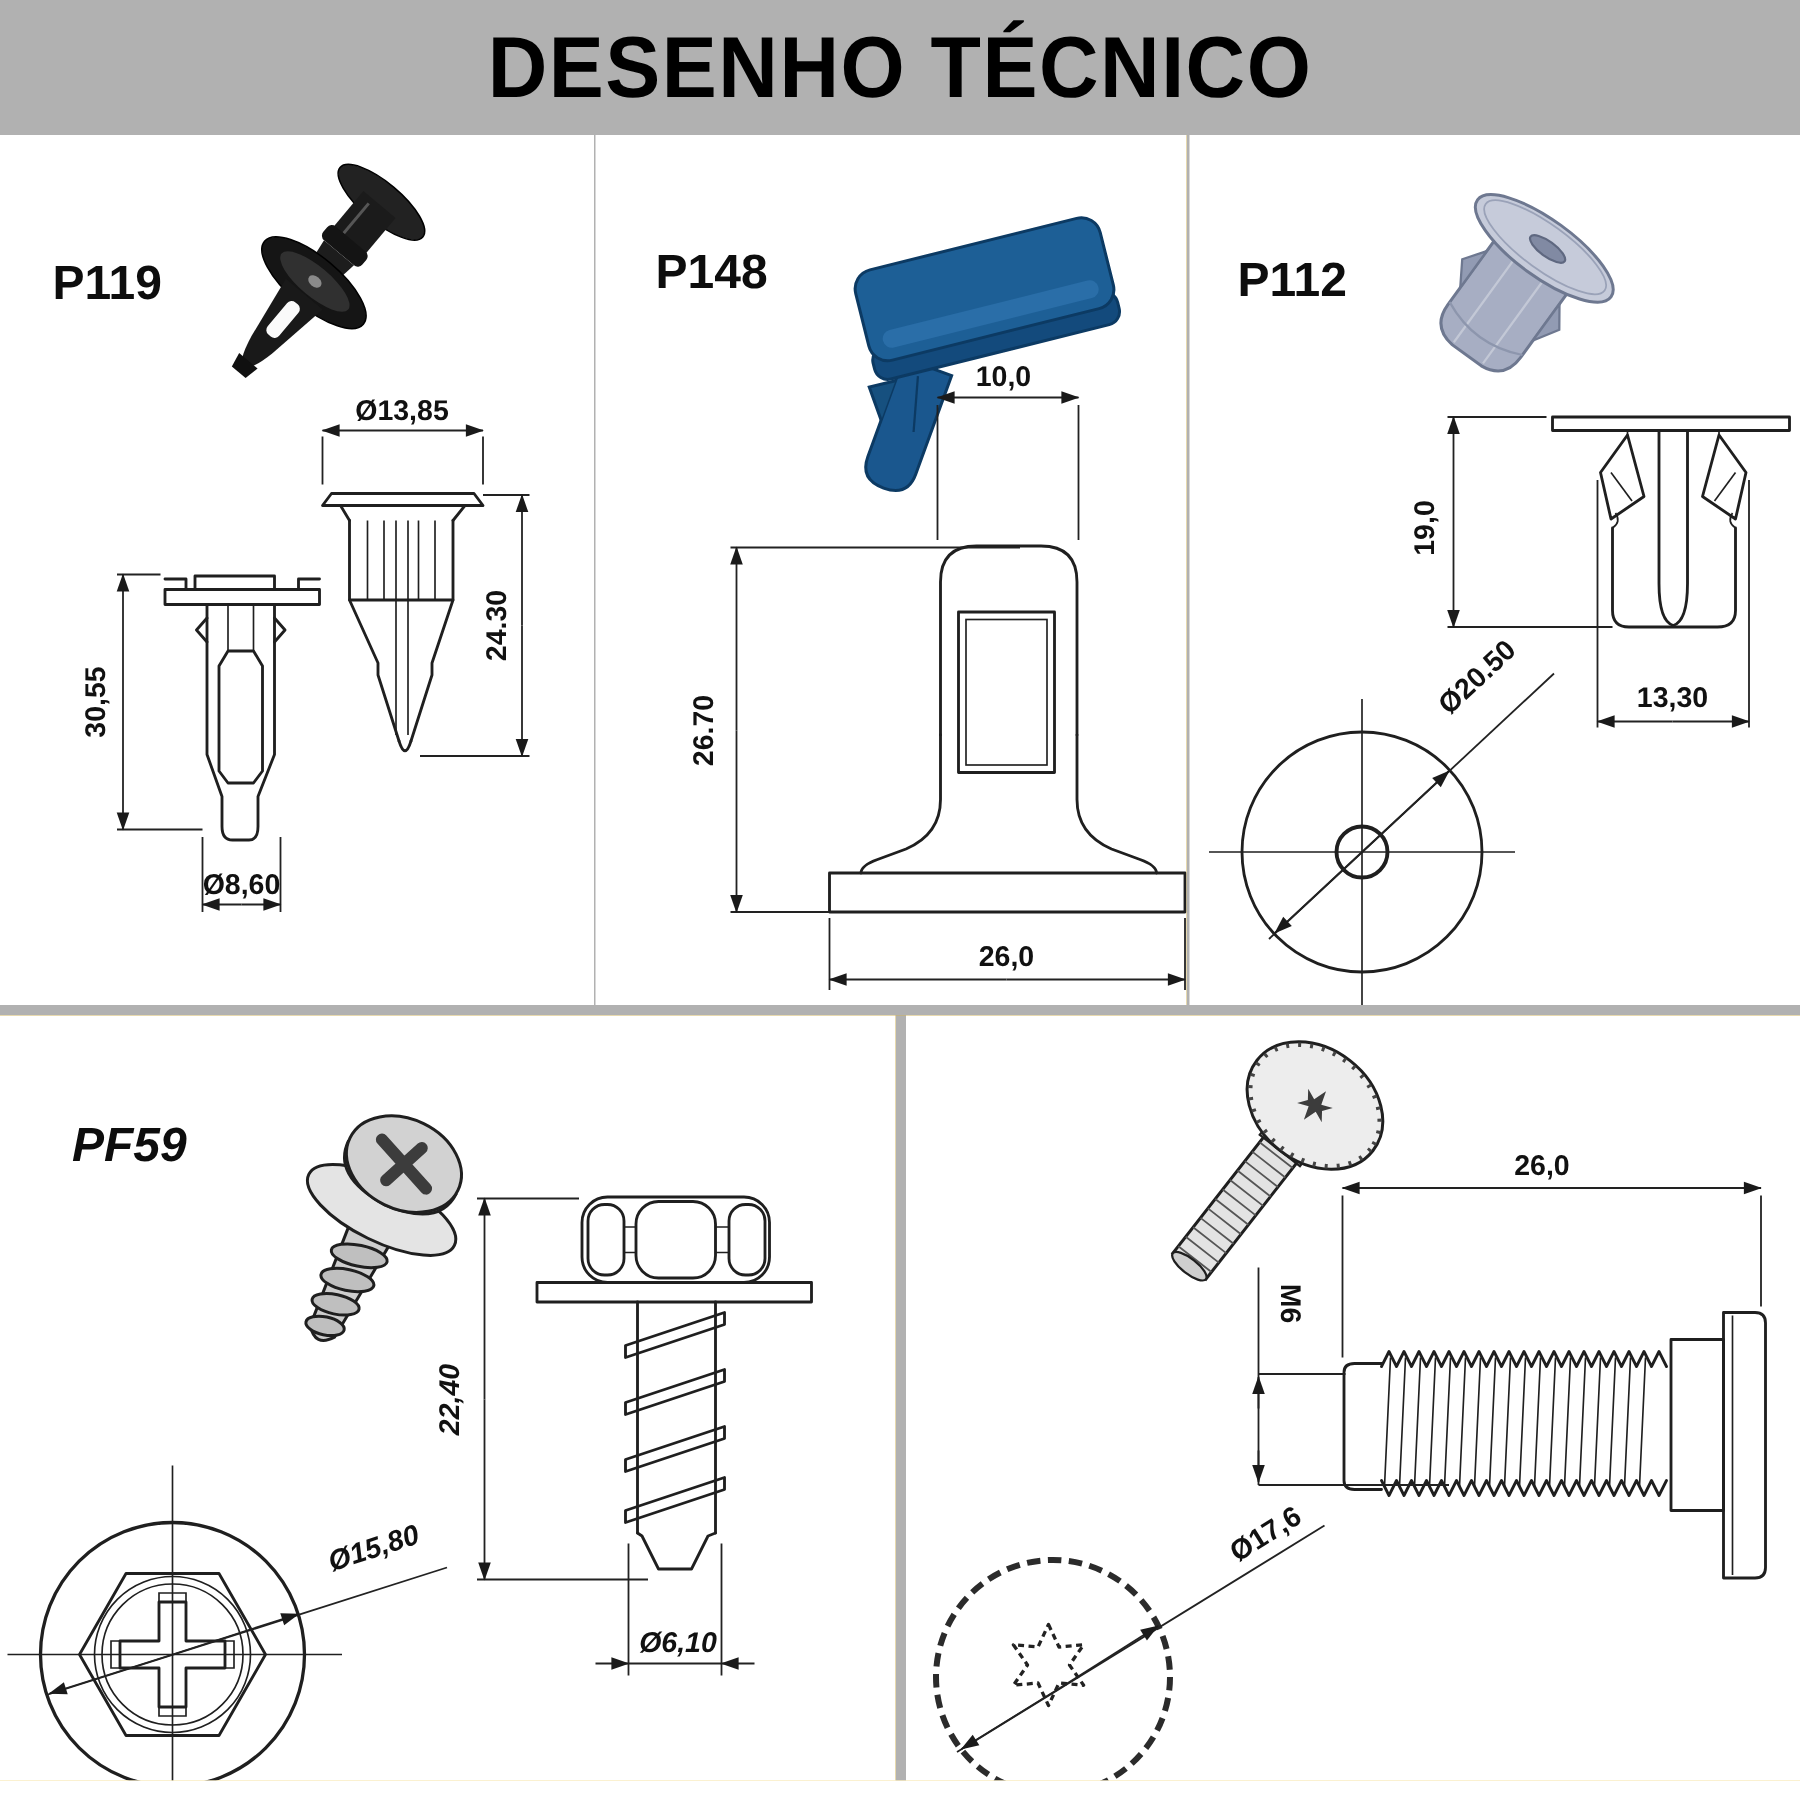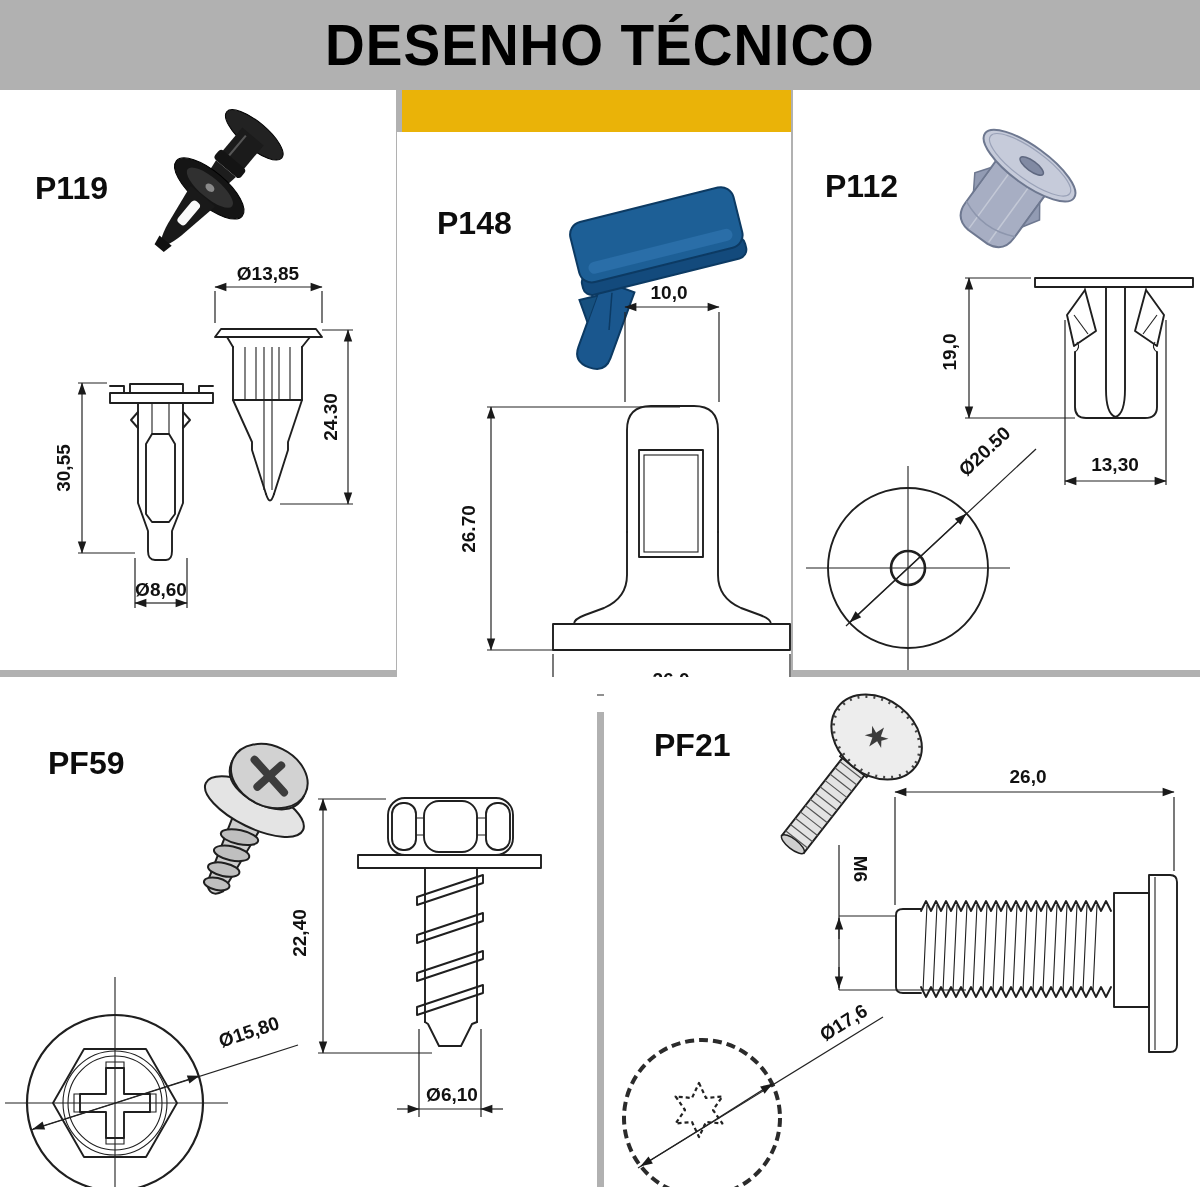--- a/index.html
+++ b/index.html
@@ -86,21 +86,21 @@
       <line class="dim" x1="82" y1="378" x2="82" y2="293" marker-end="url(#a1)"></line>
       <line class="dim" x1="82" y1="378" x2="82" y2="463" marker-end="url(#a1)"></line>
       <text class="dimtext" text-anchor="middle" transform="translate(70,378) rotate(-90)">30,55</text>
       <path class="dim" d="M135,468 L135,518 M187,468 L187,518"></path>
       <line class="dim" x1="161" y1="513" x2="135" y2="513" marker-end="url(#a1)"></line>
       <line class="dim" x1="161" y1="513" x2="187" y2="513" marker-end="url(#a1)"></line>
       <text class="dimtext" text-anchor="middle" x="161" y="506">Ø8,60</text>
     </svg>
   </div>
 
-  <div class="panel" style="left:397px;top:90px;width:394px;height:580px;margin-top:42px;">
+  <div class="panel" style="left:397px;top:90px;width:394px;height:580px;">
     <div class="part-label" style="left:40px;top:73px;">P148</div>
     <svg width="394" height="580" viewBox="0 0 394 580">
       <defs>
         <marker id="a2" markerWidth="11" markerHeight="8" refX="10" refY="4" orient="auto">
           <path d="M0.5,0.5 L10.5,4 L0.5,7.5 Z" fill="#1a1a1a"></path>
         </marker>
       </defs>
 
       <g transform="translate(262,130) rotate(-14)">
         <g transform="translate(-52,24) rotate(34)">
@@ -185,21 +185,21 @@
         <circle class="ol" cx="115" cy="478" r="80"></circle>
         <circle cx="115" cy="478" r="17" fill="none" stroke="#1f1f1f" stroke-width="2.6"></circle>
         <line class="dim" x1="53" y1="536" x2="243" y2="359"></line>
         <line class="dim" x1="115" y1="478" x2="57" y2="532" marker-end="url(#a3)"></line>
         <line class="dim" x1="115" y1="478" x2="173" y2="424" marker-end="url(#a3)"></line>
       </g>
       <text class="dimtext" text-anchor="middle" transform="translate(196,366) rotate(-43)">Ø20.50</text>
     </svg>
   </div>
 
-  <div class="panel" style="left:0;top:677px;width:597px;height:523px;">
+  <div class="panel" style="left:0;top:677px;width:597px;height:523px;font-style:italic;">
     <div class="part-label" style="left:48px;top:68px;">PF59</div>
     <svg width="597" height="523" viewBox="0 0 597 523">
       <defs>
         <marker id="a4" markerWidth="11" markerHeight="8" refX="10" refY="4" orient="auto">
           <path d="M0.5,0.5 L10.5,4 L0.5,7.5 Z" fill="#1a1a1a"></path>
         </marker>
       </defs>
 
       <g transform="translate(243,153) rotate(26)">
         <path d="M-15,-8 L15,-8 L9,64 Q0,76 -9,64 Z" fill="#cdcdcd" stroke="#1f1f1f" stroke-width="2"></path>
@@ -251,21 +251,20 @@
         <path class="thin" d="M106,391 L106,385 L124,385 L124,391 M150,417 L156,417 L156,435 L150,435 M106,461 L106,467 L124,467 L124,461 M80,417 L74,417 L74,435 L80,435"></path>
         <line class="dim" x1="31" y1="453" x2="298" y2="368"></line>
         <line class="dim" x1="115" y1="426" x2="33" y2="452" marker-end="url(#a4)"></line>
         <line class="dim" x1="115" y1="426" x2="199" y2="399" marker-end="url(#a4)"></line>
       </g>
       <text class="dimtext" text-anchor="middle" transform="translate(251,361) rotate(-18)">Ø15,80</text>
     </svg>
   </div>
 
   <div class="panel" style="left:604px;top:677px;width:596px;height:523px;">
-    <div class="part-label" style="left:50px;top:50px;">PF21</div>
     <svg width="596" height="523" viewBox="0 0 596 523">
       <defs>
         <marker id="a5" markerWidth="11" markerHeight="8" refX="10" refY="4" orient="auto">
           <path d="M0.5,0.5 L10.5,4 L0.5,7.5 Z" fill="#1a1a1a"></path>
         </marker>
       </defs>
 
       <g transform="translate(232,112) rotate(38)">
         <rect x="-14" y="-30" width="28" height="100" fill="#e3e3e3" stroke="#1f1f1f" stroke-width="2"></rect>
         <path d="M-14,-24 l28,0 m-28,8 l28,0 m-28,8 l28,0 m-28,8 l28,0 m-28,8 l28,0 m-28,8 l28,0 m-28,8 l28,0 m-28,8 l28,0 m-28,8 l28,0 m-28,8 l28,0 m-28,8 l28,0 m-28,8 l28,0" stroke="#555" stroke-width="1.2" fill="none"></path>

